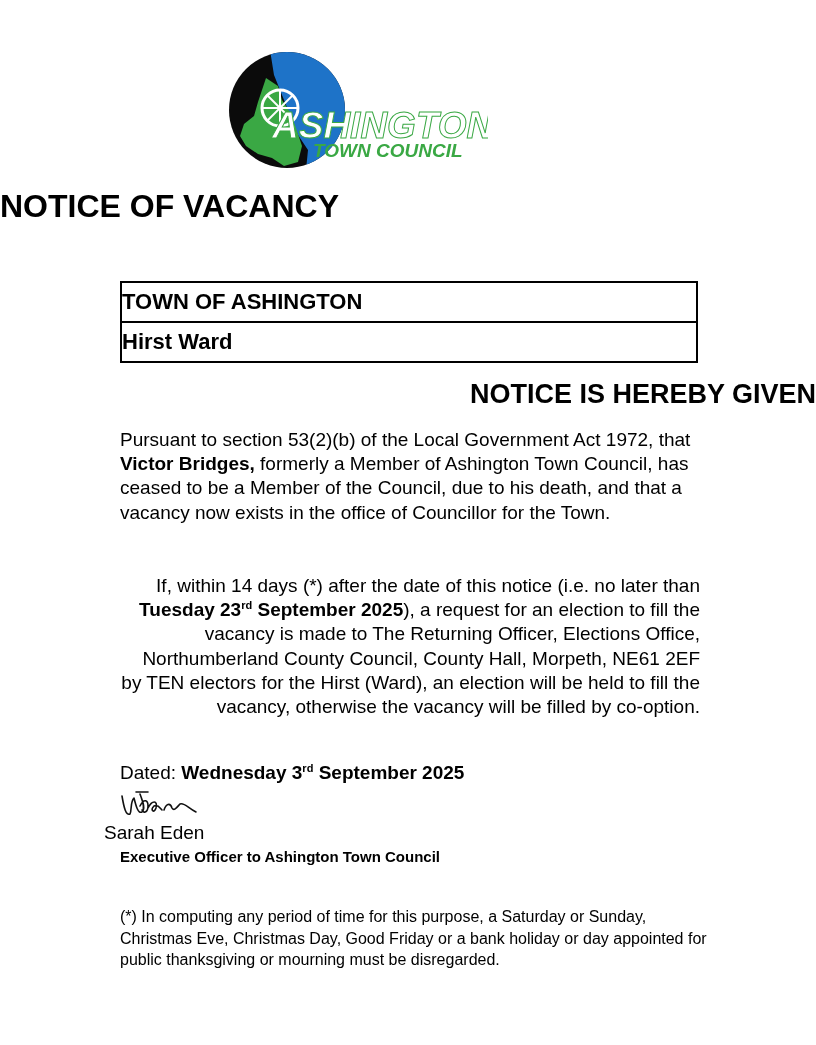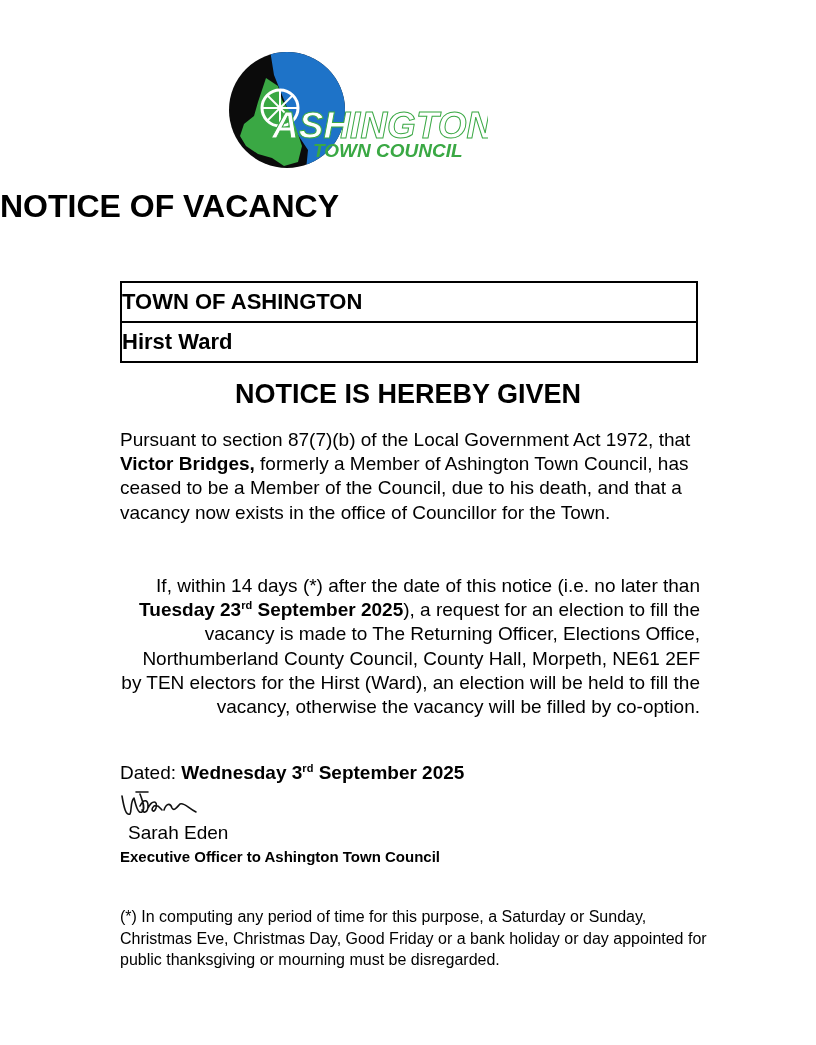--- a/index.html
+++ b/index.html
@@ -14,32 +14,32 @@
            font-weight: bold; font-size: 32px; line-height: 40px; }
   .title.l1 { top: 186px; }
   .title.l2 { top: 225px; }
 
   .ward-box { position: absolute; left: 120px; top: 281px; width: 574px; height: 78px;
               border: 2px solid #000; }
   .ward-box .row { height: 38px; line-height: 38px; text-align: left; font-weight: bold; font-size: 22px; }
   .ward-box .row.top { border-bottom: 2px solid #000; }
   .ward-box .row.bottom { }
 
-  .notice-heading { position: absolute; left: 0; width: 816px; top: 376px; text-align: center;
+  .notice-heading { position: absolute; left: 0; width: 816px; top: 376px; text-align: right;
                     font-weight: bold; font-size: 27px; line-height: 36px; }
 
   .para { position: absolute; left: 120px; width: 580px; font-size: 19px; line-height: 24.2px; }
   .para.p1 { top: 428px; }
   .para.p2 { top: 574px; text-align: right; }
   .para b { font-weight: bold; }
   sup { font-size: 11px; line-height: 0; vertical-align: 7px; }
 
   .dated { position: absolute; left: 120px; top: 761px; font-size: 19px; line-height: 24px; }
   .signature { position: absolute; left: 118px; top: 786px; width: 90px; height: 36px; }
-  .signer { position: absolute; left: 128px; top: 821px; font-size: 19px; line-height: 24px; text-align: center; }
+  .signer { position: absolute; left: 104px; top: 821px; font-size: 19px; line-height: 24px; text-align: center; }
   .signer-title { position: absolute; left: 120px; top: 845px; font-size: 15px; line-height: 24px; font-weight: bold; }
 
   .footnote { position: absolute; left: 120px; top: 906px; width: 590px; font-size: 16px; line-height: 21.5px; }
 </style>
 </head>
 <body>
 
 <div class="page">
 
   <div class="logo">
@@ -68,21 +68,21 @@
 
   <div class="title l1">NOTICE OF VACANCY</div>
 
   <div class="ward-box">
     <div class="row top">TOWN OF ASHINGTON</div>
     <div class="row bottom">Hirst Ward</div>
   </div>
 
   <div class="notice-heading">NOTICE IS HEREBY GIVEN</div>
 
-  <div class="para p1"><span>Pursuant to section 87(7)(b) of the Local Government Act 1972, that </span><b>Victor Bridges,</b><span> formerly a Member of Ashington Town Council, has ceased to be a Member of the Council, due to his death, and that a vacancy now exists in the office of Councillor for the Town.</span></div>
+  <div class="para p1"><span>Pursuant to section 53(2)(b) of the Local Government Act 1972, that </span><b>Victor Bridges,</b><span> formerly a Member of Ashington Town Council, has ceased to be a Member of the Council, due to his death, and that a vacancy now exists in the office of Councillor for the Town.</span></div>
 
   <div class="para p2"><span>If, within 14 days (*) after the date of this notice (i.e. no later than </span><b><span>Tuesday 23</span><sup>rd</sup><span> September 2025</span></b><span>),</span><span> a request for an election to fill the vacancy is made to The Returning Officer, Elections Office, Northumberland County Council, County Hall, Morpeth, NE61 2EF by TEN electors for the Hirst (Ward), an election will be held to fill the vacancy, otherwise the vacancy will be filled by co-option.</span></div>
 
   <div class="dated"><span>Dated: </span><b><span>Wednesday 3</span><sup>rd</sup><span> September 2025</span></b></div>
 
   <svg class="signature" viewBox="0 0 90 36">
     <path d="M4 10 C6 22 8 30 12 28 C14 24 12 16 16 12 C18 20 20 28 24 26 C28 22 24 14 22 8 M18 6 L30 6 M22 20 C26 12 30 14 30 20 C30 26 26 28 24 24 M30 22 C34 14 40 14 38 22 C36 28 32 24 36 20 C40 18 42 22 44 24 M46 24 C48 18 52 16 54 22 C56 26 60 20 62 18 C66 16 70 22 78 26" fill="none" stroke="#111" stroke-width="1.6" stroke-linecap="round" stroke-linejoin="round"></path>
   </svg>
 
   <div class="signer">Sarah Eden</div>

